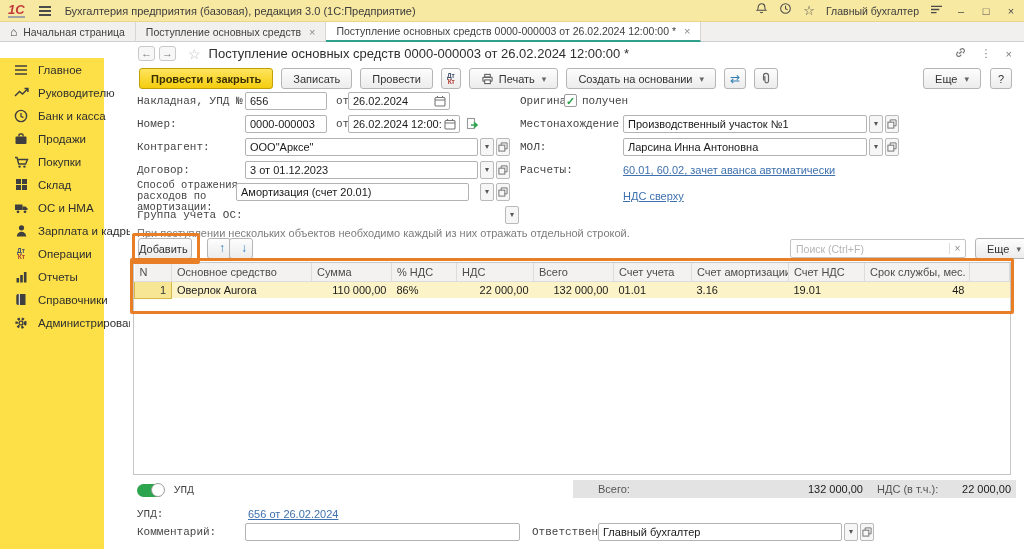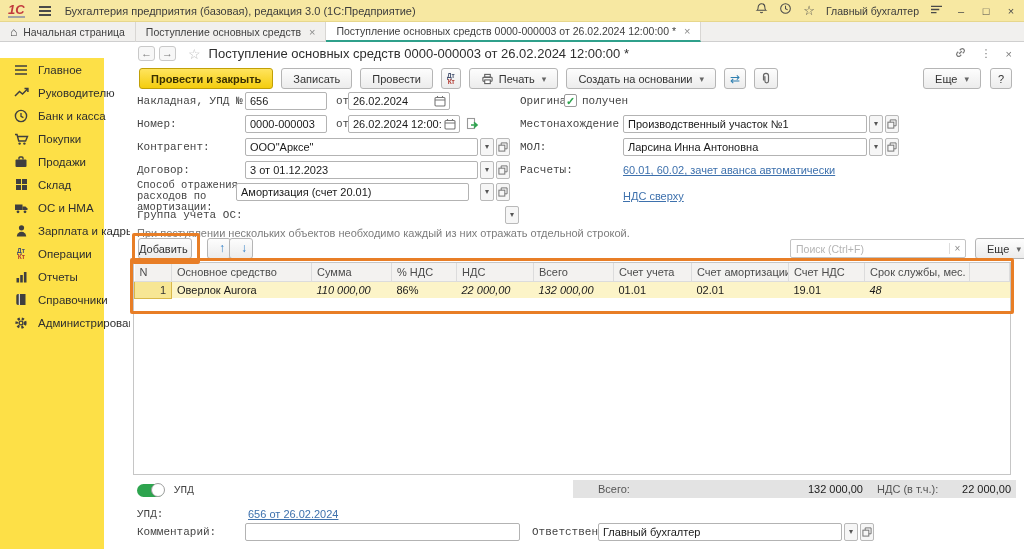--- a/index.html
+++ b/index.html
@@ -73,21 +73,21 @@
   .tsearch .clr { width:16px; color:#8a8a8a; text-align:center; border-left:1px solid #ddd; font-size:10px; }
   .morebtn2 { position:absolute; left:845px; top:196px; height:21px; display:inline-flex; }
 
   
   .tblwrap { position:absolute; left:3px; top:220px; width:878px; height:213px; border:1px solid #c6c6c6; background:#fff; overflow:hidden; }
   table.grid { border-collapse:collapse; table-layout:fixed; width:100%; }
   table.grid th { background:#f3f2f0; border:1px solid #dcdcdc; border-top:none; font-weight:normal; font-size:11px; color:#4c4c4c; text-align:left; padding:2px 5px; height:18px; white-space:nowrap; overflow:hidden; }
   table.grid th:first-child { border-left:none; }
   table.grid td { font-size:11px; color:#1a1a1a; padding:2px 5px; height:17px; background:#fcf4c8; white-space:nowrap; overflow:hidden; }
   table.grid td.num { background:#f7e694; border:1px solid #d9b84a; text-align:right; color:#333; }
-  .ral { text-align:left;font-style:italic; }
+  .ral { text-align:right; }
   .ann { position:absolute; border:3px solid #e87e26; border-radius:2px; pointer-events:none; z-index:5; }
 
   
   .totbar { position:absolute; left:443px; top:438px; width:443px; height:18px; background:#e3e3e3; }
   .totbar span { position:absolute; top:0; line-height:18px; font-size:11px; }
   .toggle { position:absolute; left:7px; top:441px; width:28px; height:14px; }
   .toggle .track { position:absolute; left:0; top:0.5px; width:27px; height:13px; background:#2da44e; border-radius:7px; }
   .toggle .knob { position:absolute; right:0; top:0; width:14px; height:14px; background:#fff; border:1px solid #9e9e9e; border-radius:50%; }
 
   .clickable { cursor:pointer; }
@@ -160,36 +160,36 @@
     <span class="sico">
         <svg width="14" height="14" viewBox="0 0 14 14">
           <circle cx="7" cy="7" r="5.6" fill="none" stroke="#3f3f3f" stroke-width="1.4"></circle>
           <path d="M7 4 v3.3 l2.4 1.3" fill="none" stroke="#3f3f3f" stroke-width="1.3"></path>
         </svg>
       </span>
     <span class="lab">Банк и касса</span>
   </div>
   <div class="side-item clickable">
     <span class="sico">
+        <svg width="14" height="13" viewBox="0 0 14 13">
+          <rect x="1.5" y="4.5" width="11" height="7.5" rx="1" fill="#3f3f3f"></rect>
+          <path d="M5 4.5 V3 a1 1 0 0 1 1-1 h2 a1 1 0 0 1 1 1 v1.5" fill="none" stroke="#3f3f3f" stroke-width="1.4"></path>
+        </svg>
+      </span>
+    <span class="lab">Продажи</span>
+  </div>
+  <div class="side-item clickable">
+    <span class="sico">
         <svg width="15" height="14" viewBox="0 0 15 14">
           <path d="M1 2.5 h2 l1.7 6.5 h6.9 L13.5 4.5 H4" fill="none" stroke="#3f3f3f" stroke-width="1.4"></path>
           <circle cx="5.6" cy="11.6" r="1.2" fill="#3f3f3f"></circle>
           <circle cx="10.4" cy="11.6" r="1.2" fill="#3f3f3f"></circle>
         </svg>
       </span>
     <span class="lab">Покупки</span>
-  </div>
-  <div class="side-item clickable">
-    <span class="sico">
-        <svg width="14" height="13" viewBox="0 0 14 13">
-          <rect x="1.5" y="4.5" width="11" height="7.5" rx="1" fill="#3f3f3f"></rect>
-          <path d="M5 4.5 V3 a1 1 0 0 1 1-1 h2 a1 1 0 0 1 1 1 v1.5" fill="none" stroke="#3f3f3f" stroke-width="1.4"></path>
-        </svg>
-      </span>
-    <span class="lab">Продажи</span>
   </div>
   <div class="side-item clickable">
     <span class="sico">
         <svg width="13" height="13" viewBox="0 0 13 13">
           <rect x="1" y="1" width="5" height="5" fill="#3f3f3f"></rect>
           <rect x="7" y="1" width="5" height="5" fill="#3f3f3f"></rect>
           <rect x="1" y="7" width="5" height="5" fill="#3f3f3f"></rect>
           <rect x="7" y="7" width="5" height="5" fill="#3f3f3f"></rect>
         </svg>
       </span>
@@ -429,21 +429,21 @@
       </thead>
       <tbody>
         <tr>
           <td class="num">1</td>
           <td>Оверлок Aurora</td>
           <td class="ral">110 000,00</td>
           <td>86%</td>
           <td class="ral">22 000,00</td>
           <td class="ral">132 000,00</td>
           <td>01.01</td>
-          <td>02.01</td>
+          <td>3.16</td>
           <td>19.01</td>
           <td class="ral">48</td>
           <td></td>
         </tr>
       </tbody>
     </table>
   </div>
   <div class="ann" style="left:0px; top:216px; width:884px; height:56px;"></div>
 
   <span class="toggle clickable">

